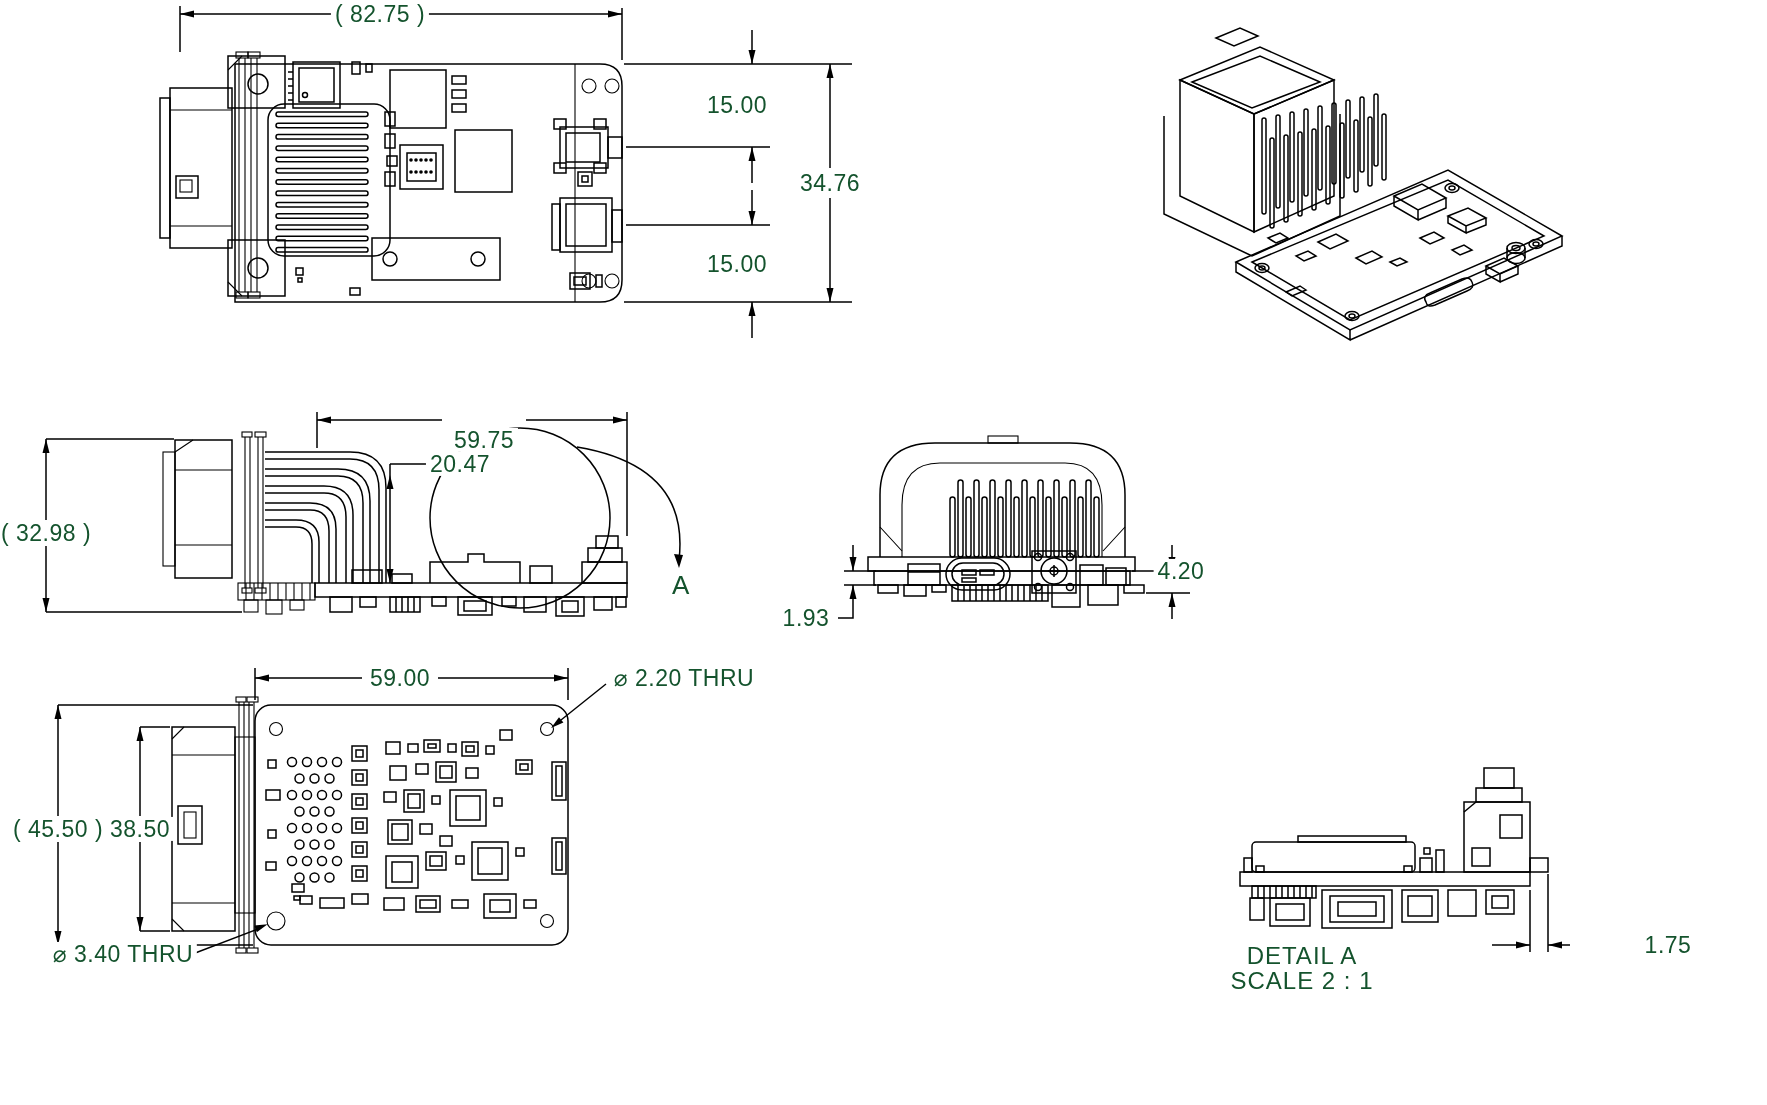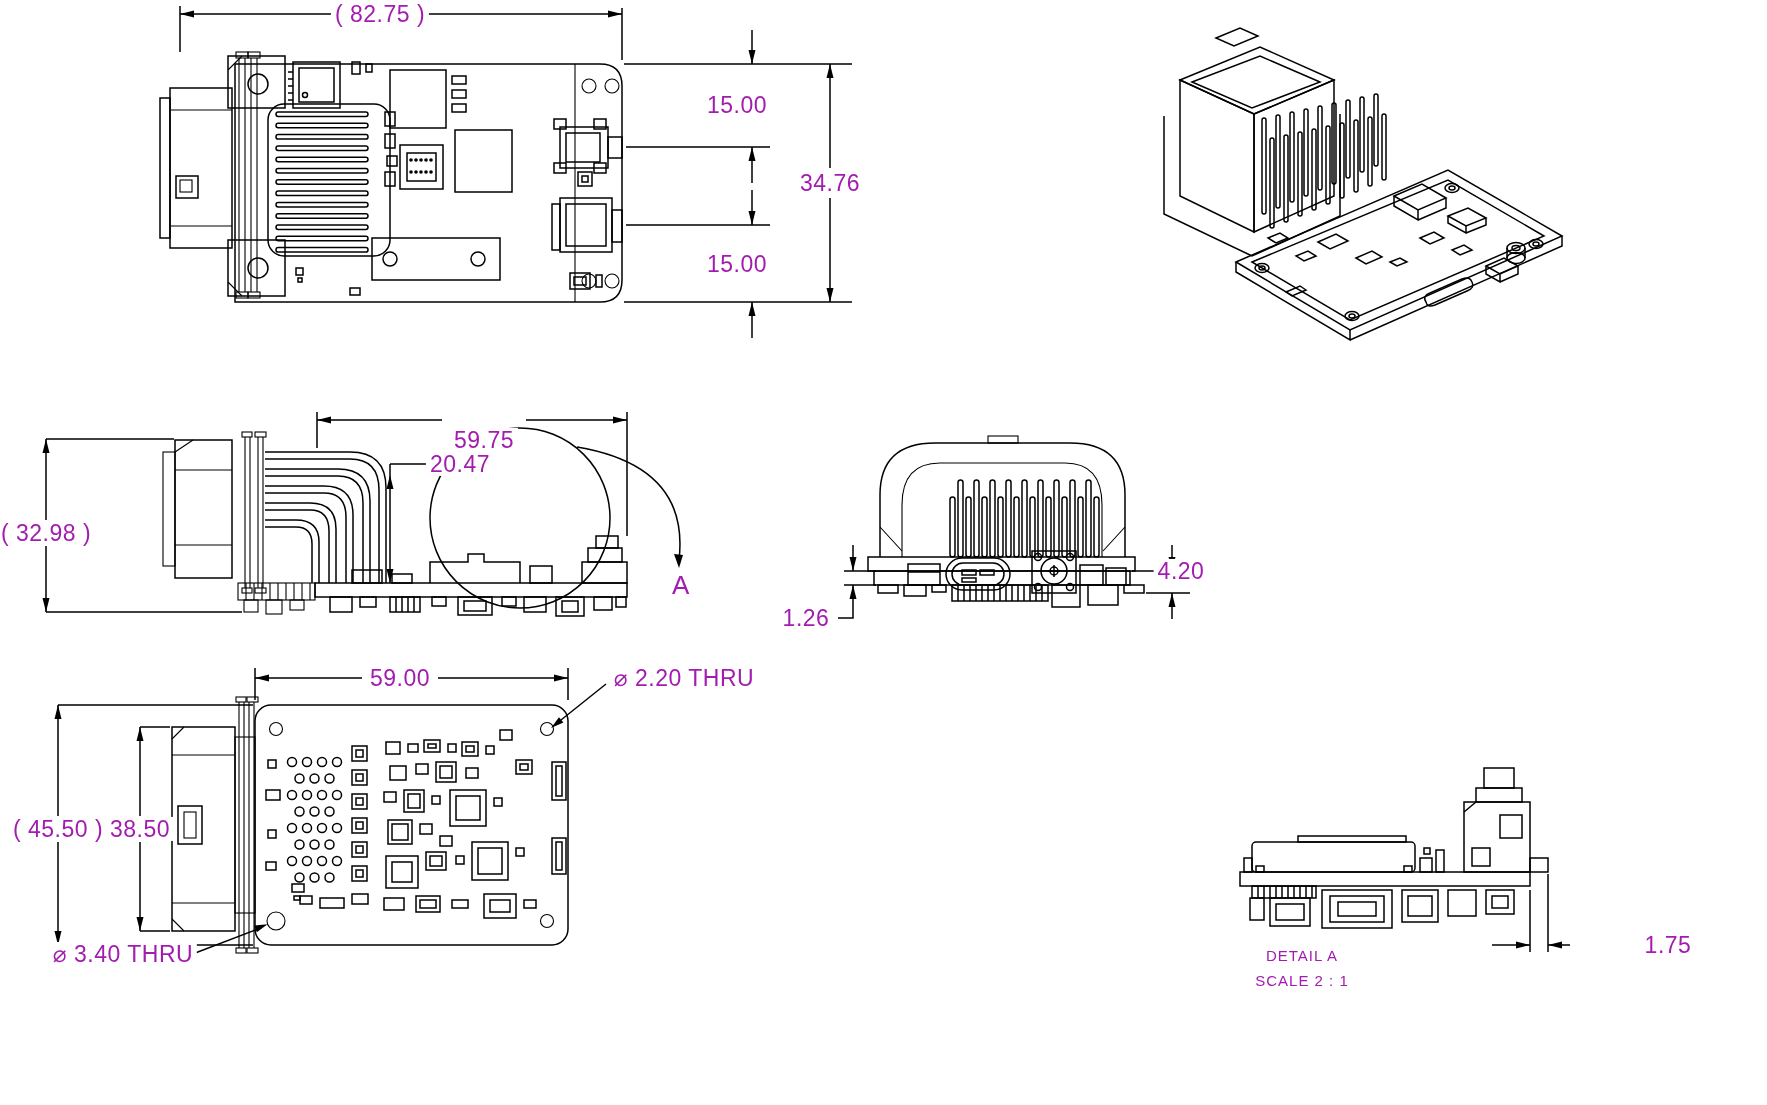--- a/index.html
+++ b/index.html
@@ -4,22 +4,22 @@
 <style>
   html,body{margin:0;padding:0;background:#ffffff;}
   #canvas{position:relative;width:1767px;height:1105px;background:#ffffff;overflow:hidden;
           font-family:"Liberation Sans", sans-serif;}
   svg.art{position:absolute;left:0;top:0;}
   svg.art *{fill:none;stroke:#000000;stroke-width:1.5;}
   svg.art .thin{stroke-width:1.1;}
   svg.art .dimln{stroke-width:1;}
   svg.art .ah{fill:#000000;stroke:none;}
   .dim{position:absolute;transform:translate(-50%,-50%);font-size:23px;letter-spacing:0.5px;
-       color:#a21caf;background:#ffffff;padding:0 4px;white-space:nowrap;line-height:1.05;}
-  .cap{font-size:15px;letter-spacing:1px;}
+       color:#14532d;background:#ffffff;padding:0 4px;white-space:nowrap;line-height:1.05;}
+  .cap{font-size:24px;letter-spacing:1px;}
   .callout{font-size:26px;background:transparent;}
 </style>
 </head>
 <body>
 
 <div id="canvas">
 
 <svg class="art" width="1767" height="1105" viewBox="0 0 1767 1105">
 
   <g>
@@ -531,21 +531,21 @@
 <div class="dim" style="left:380px;top:14px">( 82.75 )</div>
 <div class="dim" style="left:737px;top:105px">15.00</div>
 <div class="dim" style="left:830px;top:183px">34.76</div>
 <div class="dim" style="left:737px;top:264px">15.00</div>
 
 <div class="dim" style="left:46px;top:533px">( 32.98 )</div>
 <div class="dim" style="left:484px;top:440px">59.75</div>
 <div class="dim" style="left:460px;top:464px">20.47</div>
 <div class="dim callout" style="left:681px;top:586px">A</div>
 
-<div class="dim" style="left:806px;top:618px">1.26</div>
+<div class="dim" style="left:806px;top:618px">1.93</div>
 <div class="dim" style="left:1181px;top:571px">4.20</div>
 
 <div class="dim" style="left:400px;top:678px">59.00</div>
 <div class="dim" style="left:684px;top:678px">⌀ 2.20 THRU</div>
 <div class="dim" style="left:58px;top:829px">( 45.50 )</div>
 <div class="dim" style="left:140px;top:829px">38.50</div>
 <div class="dim" style="left:123px;top:954px">⌀ 3.40 THRU</div>
 
 <div class="dim" style="left:1668px;top:945px">1.75</div>
 <div class="dim cap" style="left:1302px;top:956px">DETAIL A</div>

